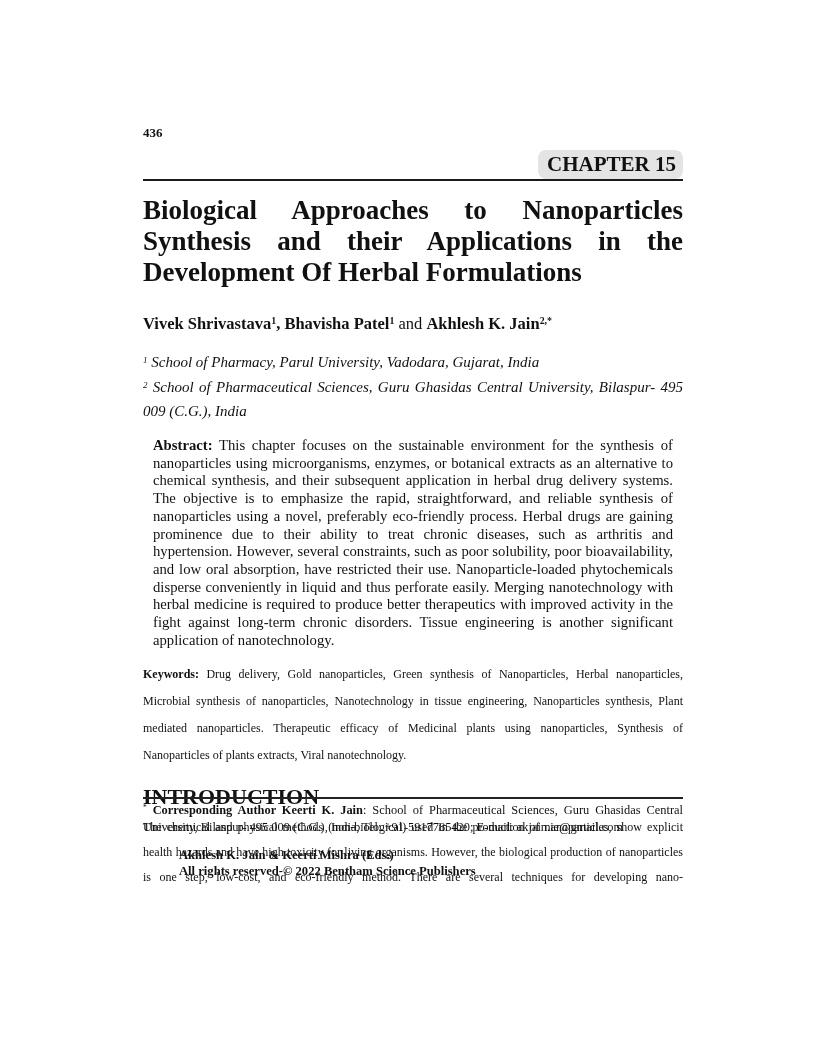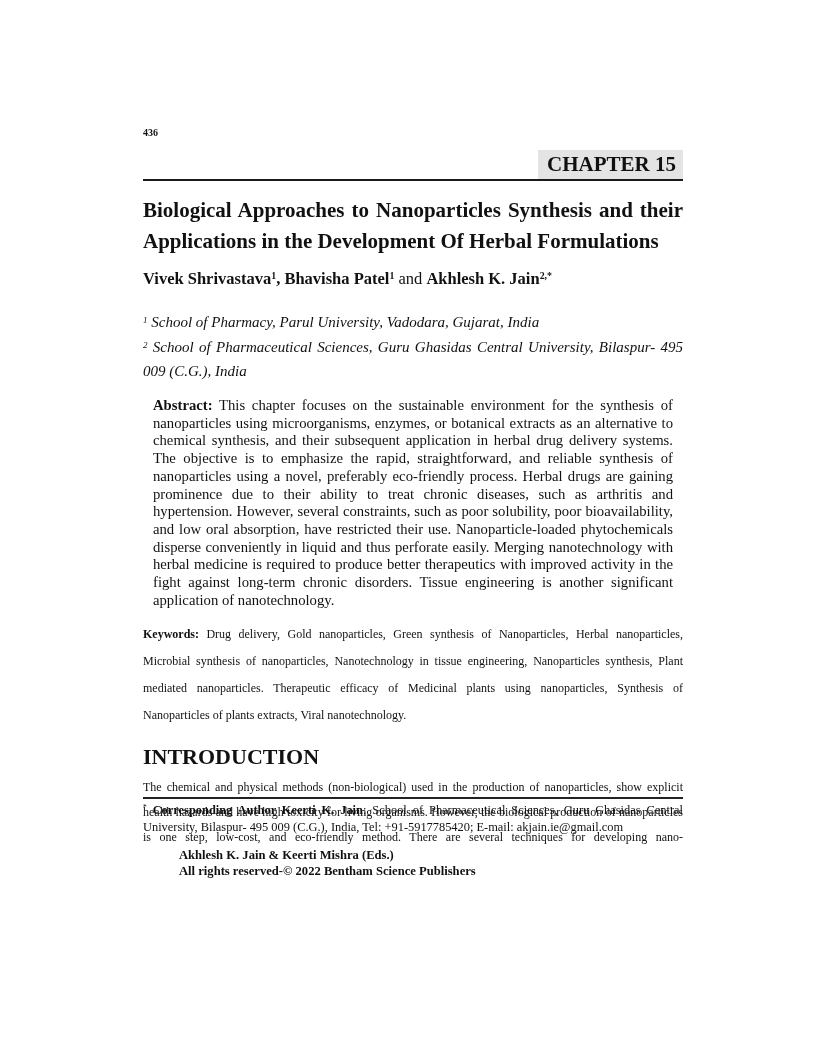--- a/index.html
+++ b/index.html
@@ -19,21 +19,21 @@
     position: absolute;
     left: 143px;
     right: 133px;
     top: 125px;
   }
 
   
   .running-head {
     display: flex;
     align-items: flex-start;
-    font-size: 10px;
+    font-size: 13px;
     font-weight: bold;
     line-height: 15px;
     white-space: nowrap;
   }
   .page-num { min-width: 67px; }
   .running-title { font-style: italic; }
   .running-meta { font-style: normal; }
 
   
   .chapter-rule {
@@ -42,45 +42,46 @@
   }
   .chapter-badge {
     display: block;
     margin-left: auto;
     width: max-content;
     background: #e4e4e4;
     font-weight: bold;
     font-size: 21px;
     line-height: 26px;
     padding: 1px 7px 2px 9px;
+    border-radius: 8px;
   }
 
   .article-title {
     margin-top: 14px;
-    font-size: 21px;
+    font-size: 27px;
     font-weight: bold;
     line-height: 31px;
     text-align: justify;
   }
 
   .authors {
-    margin-top: 13px;
+    margin-top: 24px;
     font-size: 16.5px;
     font-weight: bold;
-    line-height: 17px;
+    line-height: 24px;
   }
   .authors .conj { font-weight: normal; }
 
   .sup {
     font-size: 60%;
     position: relative;
     top: -0.5em;
   }
 
-  .affiliations { margin-top: 23px; font-size: 15px; font-style: italic; }
+  .affiliations { margin-top: 14px; font-size: 15px; font-style: italic; }
   .affil { line-height: 21.5px; margin-top: 1.5px; }
   .affil-justify { text-align: justify; }
 
   .abstract {
     margin: 15px 10px 0 10px;
     font-size: 14.7px;
     line-height: 17.7px;
     text-align: justify;
   }
   .lead-bold { font-weight: bold; }

